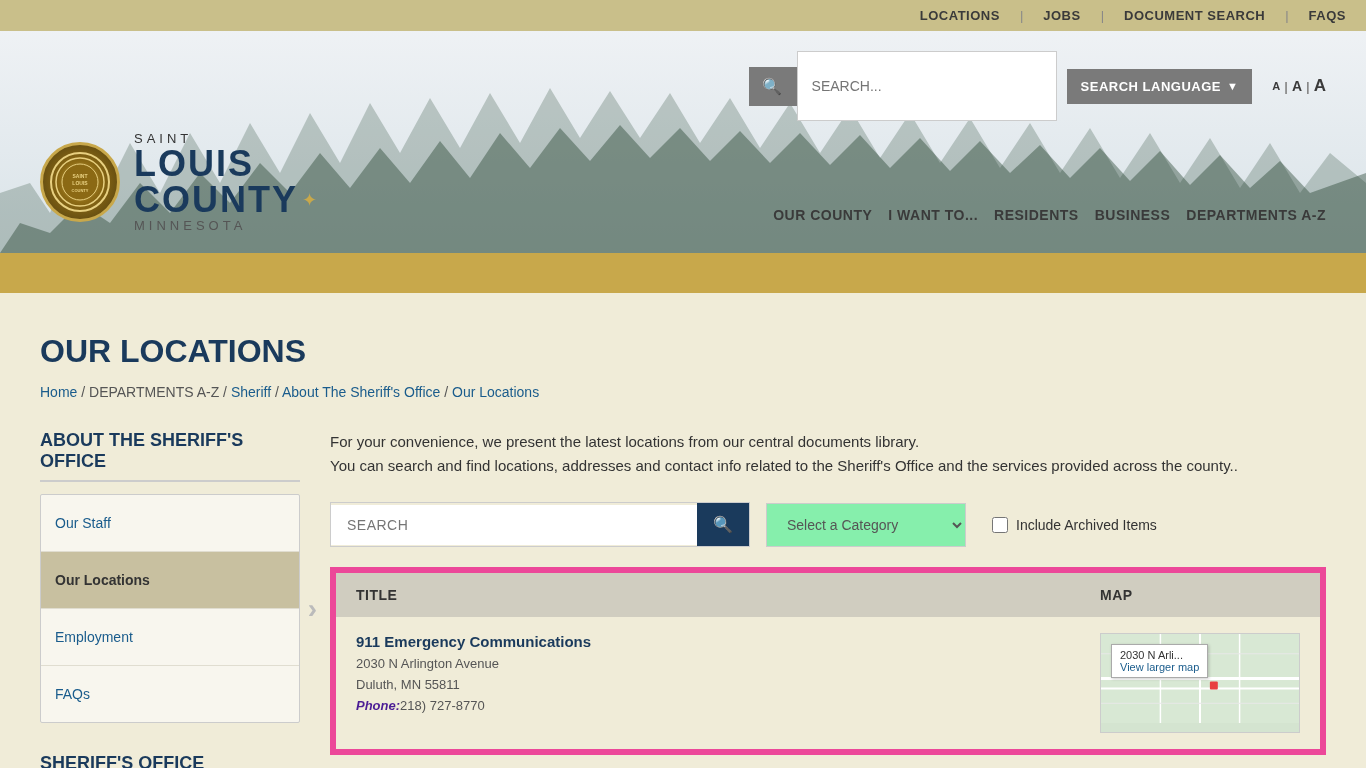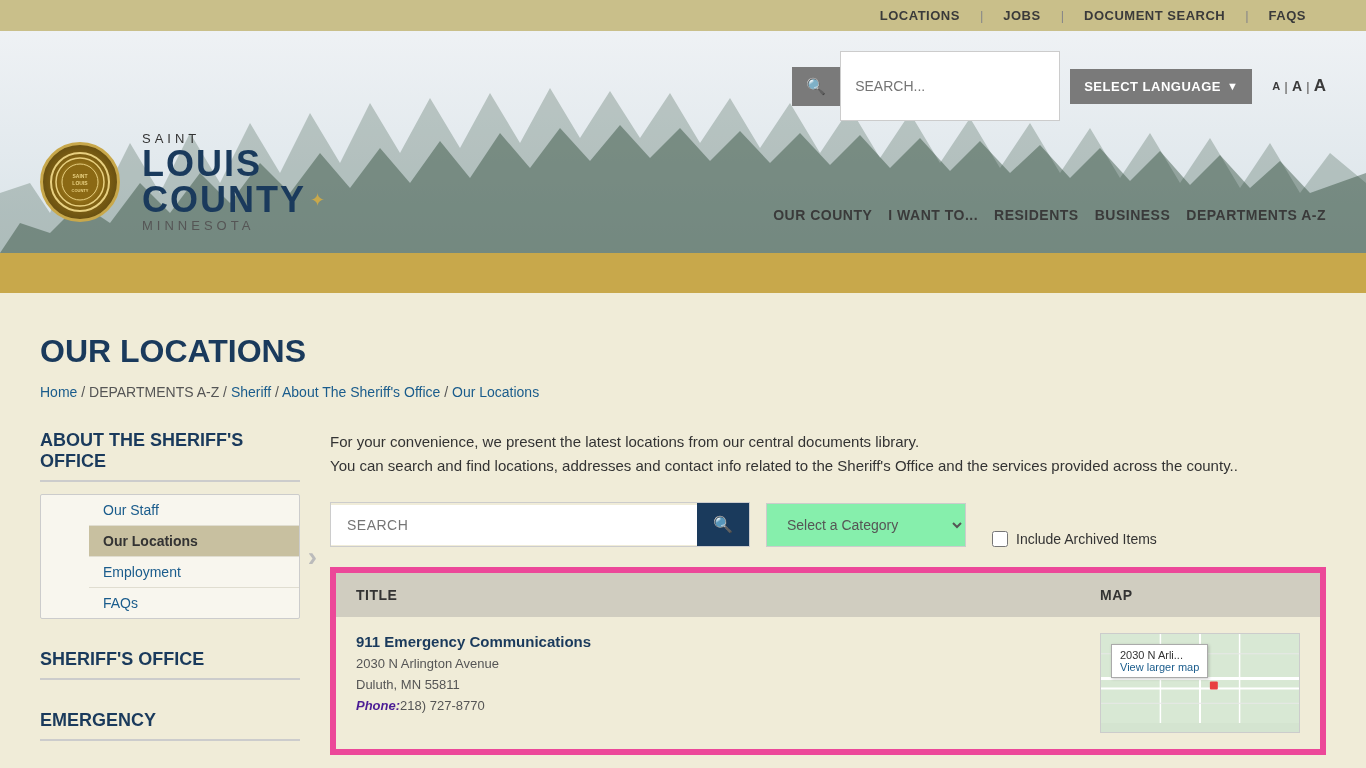--- a/index.html
+++ b/index.html
@@ -1,21 +1,21 @@
 <!DOCTYPE html>
 <html><head>
   <meta charset="utf-8">
   <style>
     * { margin: 0; padding: 0; box-sizing: border-box; }
     body { font-family: Arial, sans-serif; background: #fff; }
 
     
     .top-bar {
       background: #c9bf8a;
-      padding: 8px 60px;
+      padding: 8px 20px;
       display: flex;
       justify-content: flex-end;
       gap: 20px;
     }
     .top-bar a {
       color: #3a3a3a;
       text-decoration: none;
       font-size: 13px;
       font-weight: bold;
       letter-spacing: 0.5px;
@@ -60,21 +60,21 @@
       background: #7a7a7a;
       border: none;
       padding: 10px 14px;
       cursor: pointer;
       color: white;
       font-size: 16px;
     }
     .search-input {
       border: 1px solid #ccc;
       padding: 26px 14px;
-      width: 220px;
+      width: 260px;
       font-size: 14px;
       color: #aaa;
       outline: none;
     }
     .lang-btn {
       background: #7a7a7a;
       border: none;
       color: white;
       padding: 10px 14px;
       font-size: 13px;
@@ -101,21 +101,21 @@
     .font-size-controls .sep { color: #888; }
 
     .header-main-row {
       display: flex;
       justify-content: space-between;
       align-items: flex-end;
     }
     .logo-area {
       display: flex;
       align-items: center;
-      gap: 22px;
+      gap: 14px;
     }
     .logo-seal {
       width: 80px;
       height: 80px;
       border-radius: 50%;
       background: radial-gradient(circle, #c8a84b 0%, #8b6914 40%, #4a3a10 100%);
       display: flex;
       align-items: center;
       justify-content: center;
       border: 3px solid #c8a84b;
@@ -220,28 +220,27 @@
       content: '›';
       position: absolute;
       right: -18px;
       top: 50%;
       transform: translateY(-50%);
       font-size: 28px;
       color: #bbb;
       font-weight: bold;
     }
     .sidebar-item {
-      padding: 7px 14px;
+      padding: 20px 14px;
       font-size: 14px;
       color: #1a5c8c;
       cursor: pointer;
       border-bottom: 1px solid #e0ddd0;
       text-decoration: none;
       display: block;
-      margin-left: 48px;
     }
     .sidebar-item:last-child { border-bottom: none; }
     .sidebar-item.active {
       background: #c8c0a0;
       color: #333;
       font-weight: bold;
     }
 
     
     .main-area {
@@ -250,21 +249,21 @@
     .intro-text {
       font-size: 15px;
       color: #333;
       line-height: 1.6;
       margin-bottom: 24px;
     }
 
     
     .filter-bar {
       display: flex;
-      align-items: flex-end;
+      align-items: center;
       gap: 16px;
       margin-bottom: 20px;
     }
     .location-search-wrap {
       display: flex;
       align-items: center;
       border: 1px solid #ccc;
       flex: 1;
       max-width: 420px;
     }
@@ -405,21 +404,21 @@
     <polygon points="0,180 0,120 30,110 50,140 70,90 100,130 130,70 160,120 190,60 220,110 250,50 280,100 310,40 340,90 370,30 400,80 430,25 460,75 490,20 520,70 550,15 580,65 610,18 640,65 670,20 700,70 730,25 760,75 790,30 820,80 850,35 880,85 910,40 940,90 970,45 1000,95 1030,50 1060,100 1090,55 1120,105 1150,60 1180,110 1210,65 1240,115 1270,70 1300,120 1330,80 1366,110 1366,180" fill="rgba(40,70,50,0.25)"></polygon>
     <polygon points="0,180 20,150 50,160 80,130 110,150 140,110 170,140 200,100 230,130 260,90 290,120 320,80 350,115 380,75 410,110 440,68 470,105 500,60 530,95 560,55 590,88 620,52 650,85 680,55 710,88 740,58 770,90 800,60 830,92 860,62 890,95 920,65 950,98 980,68 1010,100 1040,72 1070,105 1100,75 1130,108 1160,78 1190,112 1220,82 1250,115 1280,88 1310,120 1366,100 1366,180" fill="rgba(30,60,40,0.4)"></polygon>
   </svg>
   <div class="header-content" style="position:relative;z-index:2;">
     <div class="header-top-row">
       <div class="search-bar">
         <button class="search-btn">🔍</button>
         <input class="search-input" type="text" placeholder="SEARCH..." style="">
       </div>
       <button class="lang-btn">
-        <span>SELECT LANGUAGE</span>
+        <span>SEARCH LANGUAGE</span>
         <span class="arrow">▼</span>
       </button>
       <div class="font-size-controls">
         <span style="font-size:11px;">A</span>
         <span class="sep">|</span>
         <span style="font-size:14px;">A</span>
         <span class="sep">|</span>
         <span style="font-size:17px;">A</span>
       </div>
     </div>

